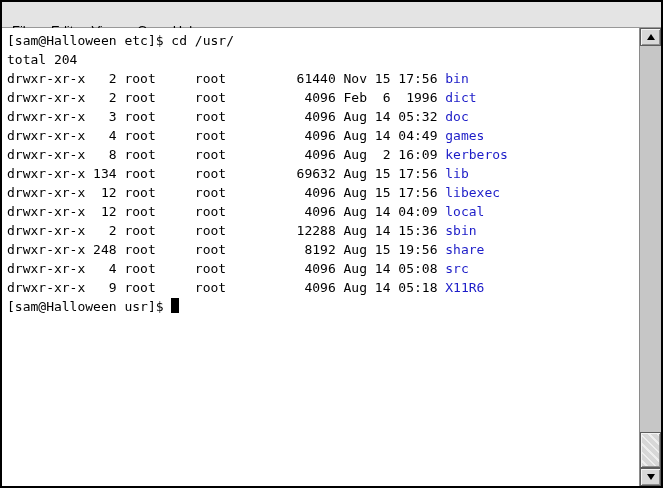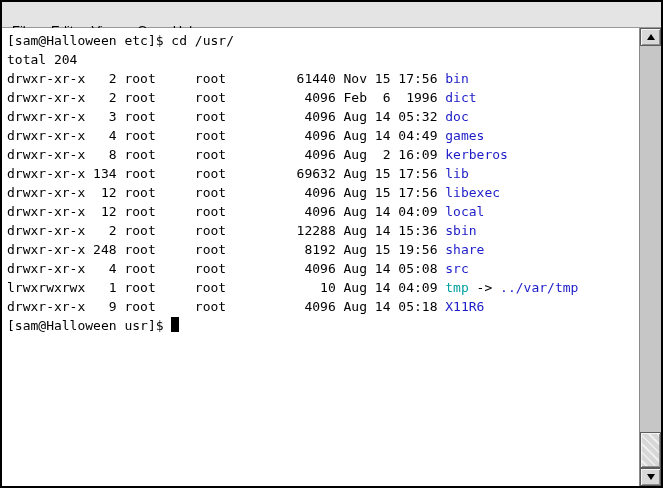--- a/index.html
+++ b/index.html
@@ -95,21 +95,20 @@
         <div class="term-line"><span>drwxr-xr-x   2 root     root          4096 Feb  6  1996 </span><span class="fname-dir">dict</span></div>
         <div class="term-line"><span>drwxr-xr-x   3 root     root          4096 Aug 14 05:32 </span><span class="fname-dir">doc</span></div>
         <div class="term-line"><span>drwxr-xr-x   4 root     root          4096 Aug 14 04:49 </span><span class="fname-dir">games</span></div>
         <div class="term-line"><span>drwxr-xr-x   8 root     root          4096 Aug  2 16:09 </span><span class="fname-dir">kerberos</span></div>
         <div class="term-line"><span>drwxr-xr-x 134 root     root         69632 Aug 15 17:56 </span><span class="fname-dir">lib</span></div>
         <div class="term-line"><span>drwxr-xr-x  12 root     root          4096 Aug 15 17:56 </span><span class="fname-dir">libexec</span></div>
         <div class="term-line"><span>drwxr-xr-x  12 root     root          4096 Aug 14 04:09 </span><span class="fname-dir">local</span></div>
         <div class="term-line"><span>drwxr-xr-x   2 root     root         12288 Aug 14 15:36 </span><span class="fname-dir">sbin</span></div>
         <div class="term-line"><span>drwxr-xr-x 248 root     root          8192 Aug 15 19:56 </span><span class="fname-dir">share</span></div>
         <div class="term-line"><span>drwxr-xr-x   4 root     root          4096 Aug 14 05:08 </span><span class="fname-dir">src</span></div>
-        <div class="term-line"><span>lrwxrwxrwx   1 root     root            10 Aug 14 04:09 </span><span class="fname-symlink">tmp</span><span> -&gt; </span><span class="fname-dir">../var/tmp</span></div>
         <div class="term-line"><span>drwxr-xr-x   9 root     root          4096 Aug 14 05:18 </span><span class="fname-dir">X11R6</span></div>
         <div class="term-line"><span>[sam@Halloween usr]$ </span><span class="cursor-block"></span></div>
       </div>
 
     <div class="scrollbar">
       <div class="sb-btn">
         <span class="arrow-up"></span>
       </div>
       <div class="sb-track">
         <div class="sb-thumb"></div>

